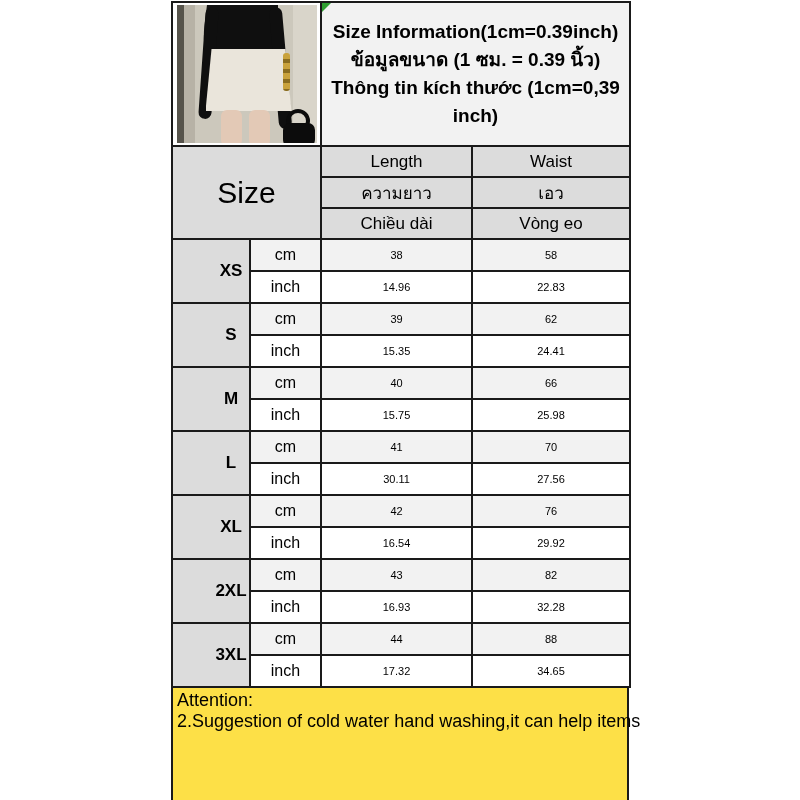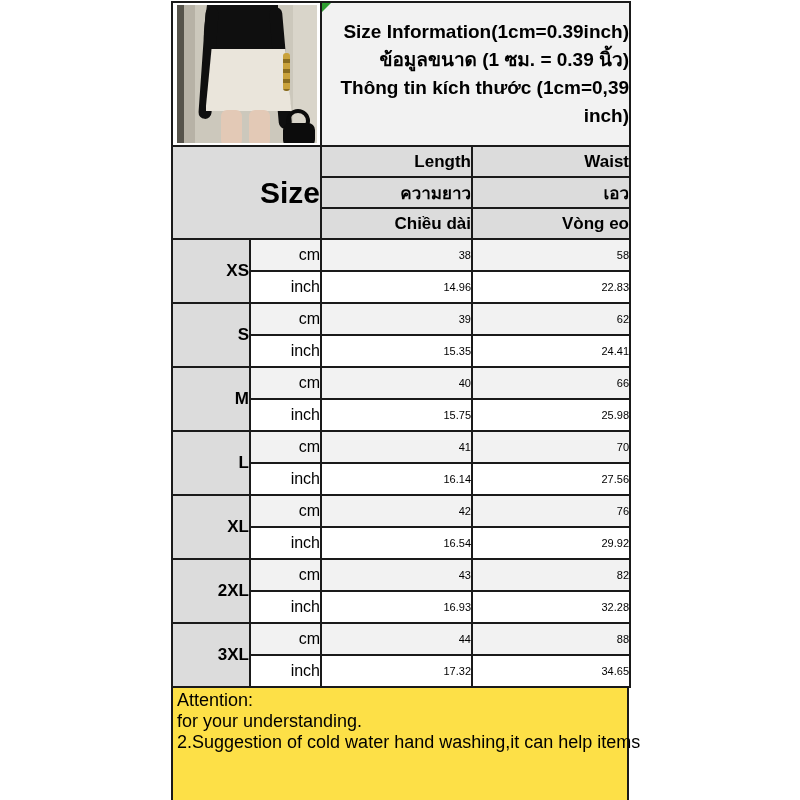--- a/index.html
+++ b/index.html
@@ -1,33 +1,33 @@
 <!DOCTYPE html>
 <html><head>
 <meta charset="utf-8">
 <style>
   * { margin:0; padding:0; box-sizing:border-box; }
   html,body { width:800px; height:800px; background:#ffffff; overflow:hidden;
               font-family:"Liberation Sans","DejaVu Sans",sans-serif; color:#000; }
   .sheet { position:absolute; left:171px; top:1px; width:458px; }
 
   table.size-table { border-collapse:collapse; table-layout:fixed; width:458px; }
-  table.size-table td { border:2px solid #1a1a1a; text-align:right; vertical-align:middle;
+  table.size-table td { border:2px solid #1a1a1a; text-align:center; vertical-align:middle;
                         overflow:hidden; }
 
   
   td.photo-cell { background:#ffffff; height:144px; }
   td.title-cell { background:#f2f2f2; position:relative; }
   .title-line { font-weight:bold; font-size:19px; line-height:28px; white-space:nowrap; }
   .green-corner { position:absolute; top:0; left:0; width:0; height:0;
                   border-top:9px solid #2f9e31; border-right:9px solid transparent; }
 
   
-  td.size-big { background:#dcdcdc; font-weight:bold; font-size:30px; }
-  td.col-head { background:#dcdcdc; font-weight:bold; font-size:17px; height:31px; }
+  td.size-big { background:#dcdcdc; font-weight:normal; font-size:30px; }
+  td.col-head { background:#dcdcdc; font-weight:normal; font-size:17px; height:31px; }
 
   
   td.size-label { background:#dcdcdc; font-weight:bold; font-size:17px;padding-left:40px; }
   tr.cm-row td.unit-cell, tr.cm-row td.value-cell { background:#f2f2f2; }
   tr.inch-row td.unit-cell, tr.inch-row td.value-cell { background:#ffffff; }
   td.unit-cell { font-weight:normal; font-size:16px; height:32px; }
   td.value-cell { font-size:11px;margin-top:28px; }
 
   
   .attention-box { width:458px; border:2px solid #1a1a1a; border-top:0;
@@ -152,21 +152,21 @@
     </tr>
 
     <tr class="cm-row">
       <td class="size-label" rowspan="2">L</td>
       <td class="unit-cell">cm</td>
       <td class="value-cell">41</td>
       <td class="value-cell">70</td>
     </tr>
     <tr class="inch-row">
       <td class="unit-cell">inch</td>
-      <td class="value-cell">16.14</td>
+      <td class="value-cell">30.11</td>
       <td class="value-cell">27.56</td>
     </tr>
 
     <tr class="cm-row">
       <td class="size-label" rowspan="2">XL</td>
       <td class="unit-cell">cm</td>
       <td class="value-cell">42</td>
       <td class="value-cell">76</td>
     </tr>
     <tr class="inch-row">
@@ -196,16 +196,15 @@
     <tr class="inch-row">
       <td class="unit-cell">inch</td>
       <td class="value-cell">17.32</td>
       <td class="value-cell">34.65</td>
     </tr>
   </tbody>
     </table>
 
   <div class="attention-box">
     <div class="attn-line">Attention:</div>
-    <div class="attn-line">for your understanding.</div>
     <div class="attn-line">2.Suggestion of cold water hand washing,it can help items</div>
   </div>
 </div>
 
 </body></html>

